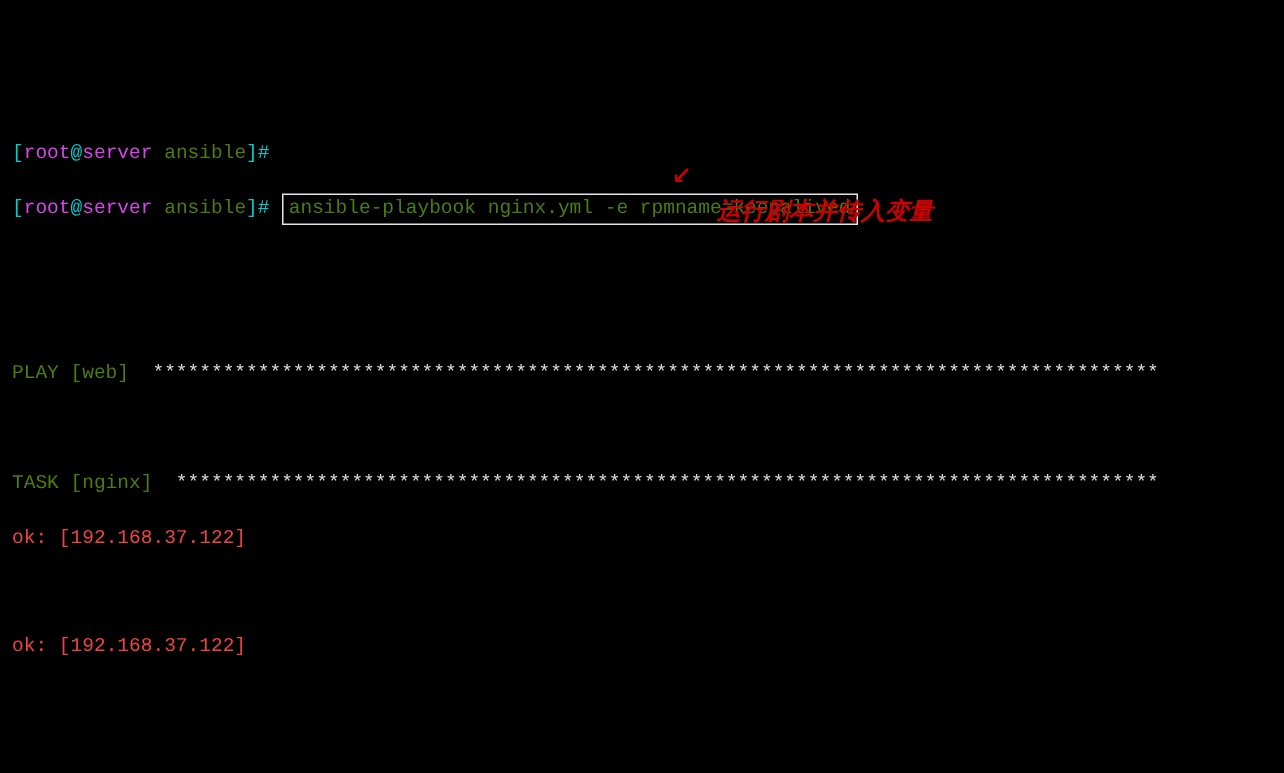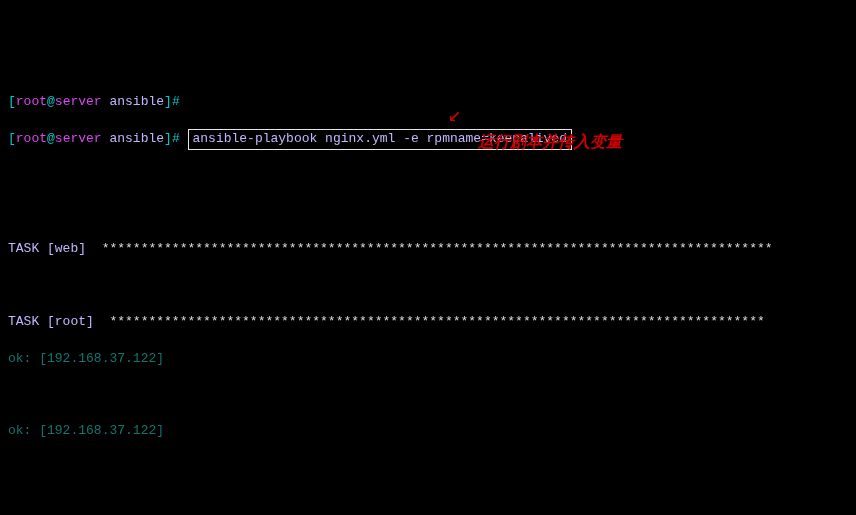--- a/index.html
+++ b/index.html
@@ -11,22 +11,22 @@
     color: #ccc;
     padding: 2px 8px;
     width: 856px;
     height: 515px;
     overflow: hidden;
     white-space: pre;
   }
   .line { display: block; }
   .cyan { color: #00cccc; }
   .red { color: #d946ef; }
-  .white { color: #c4b5fd; }
-  .green { color: #0f766e; }
+  .white { color: #4d7c0f; }
+  .green { color: #ef4444; }
   .box-cmd {
     border: 1px solid #e5e5e5;
     padding: 0 4px;
     display: inline-block;
   }
   .anno {
     position: absolute;
     color: #cc0000;
     font-family: "SimSun", "STSong", serif;
     font-size: 16px;
@@ -45,23 +45,23 @@
 <body>
 
 
 
 <div class="relwrap">
 <span class="line"><span class="cyan">[</span><span class="red">root</span><span class="cyan">@</span><span class="red">server</span><span class="white"> ansible</span><span class="cyan">]#</span></span>
 <span class="line"><span class="cyan">[</span><span class="red">root</span><span class="cyan">@</span><span class="red">server</span><span class="white"> ansible</span><span class="cyan">]#</span> <span class="box-cmd"><span class="white">ansible-playbook nginx.yml -e rpmname=keepalived</span></span></span>
 <span class="arrow" style="left:440px; top:26px;">↙</span>
 <span class="anno" style="left:470px; top:56px;">运行剧本并传入变量</span>
 <span class="line"> </span>
-<span class="line"><span class="white">TASK [web]</span>  <span class="star">**************************************************************************************</span></span>
+<span class="line"><span class="white">PLAY [web]</span>  <span class="star">**************************************************************************************</span></span>
 <span class="line"> </span>
-<span class="line"><span class="white">TASK [root]</span>  <span class="star">************************************************************************************</span></span>
+<span class="line"><span class="white">TASK [nginx]</span>  <span class="star">************************************************************************************</span></span>
 <span class="line"><span class="green">ok</span><span class="green">: </span><span class="green">[192.168.37.122]</span></span>
 <span class="line"> </span>
 <span class="line"><span class="green">ok</span><span class="green">: </span><span class="green">[192.168.37.122]</span></span>
 
 
 
 
 
 
 

